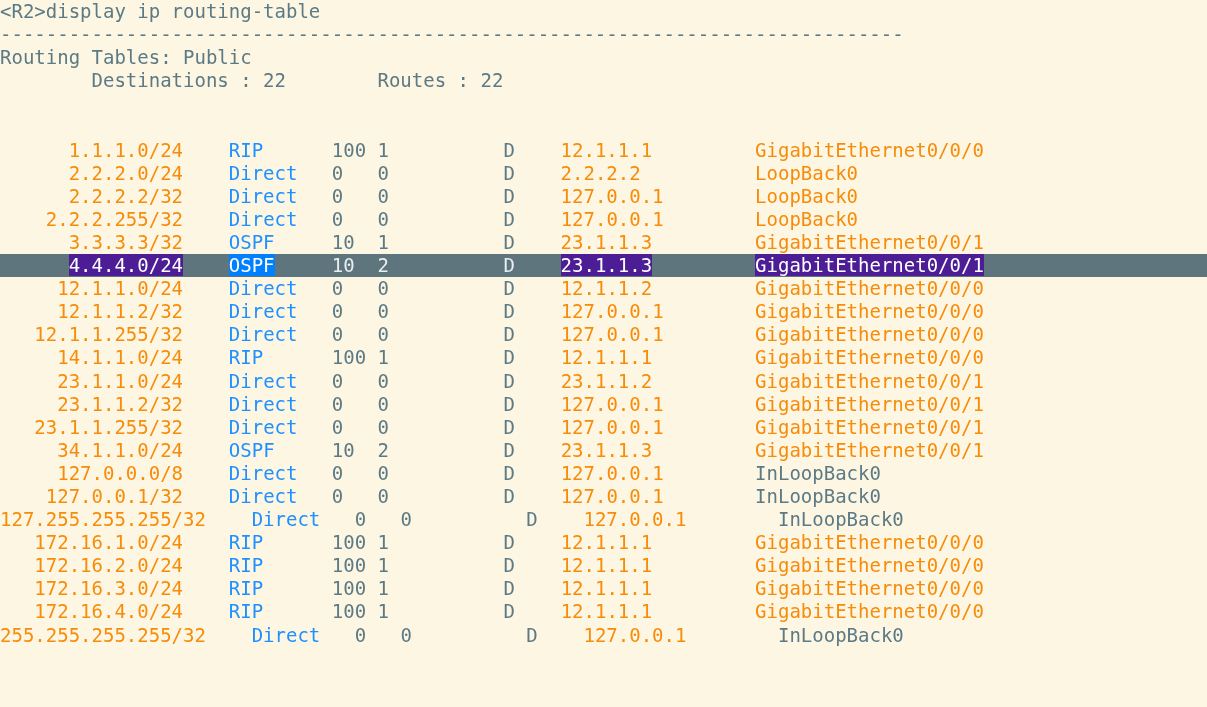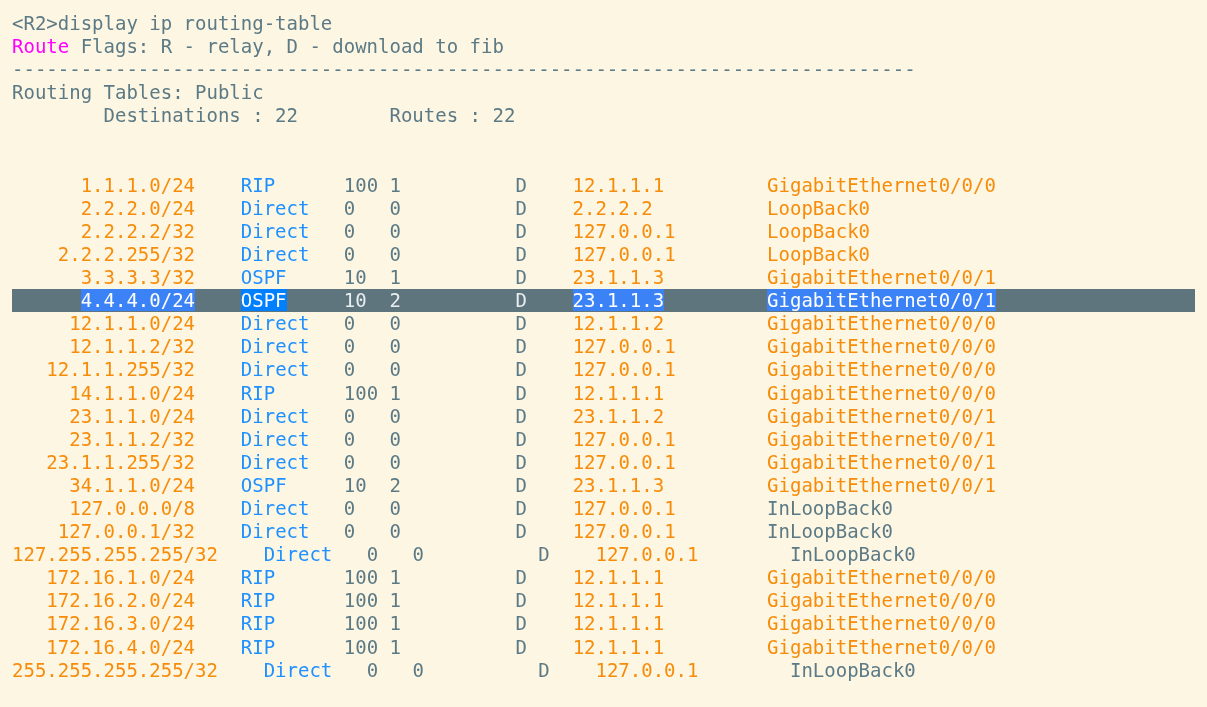--- a/index.html
+++ b/index.html
@@ -15,21 +15,21 @@
     font-family: "DejaVu Sans Mono", "Liberation Mono", monospace;
     font-size: 19px;
     line-height: 23.1px;
     -webkit-font-smoothing: antialiased;
   }
   #terminal {
     position: relative;
     width: 1207px;
     height: 707px;
     background: #fdf6e3;
-    padding: 12px;
+    padding: 0;
     box-sizing: border-box;
   }
   .line {
     position: relative;
     height: 23.1px;
     white-space: pre;
     letter-spacing: 0px;
     color: #5b7a85;
   }
   
@@ -37,42 +37,41 @@
   .t-orange { color: #f78c0a; margin-top: 12px; }
   .t-blue   { color: #1e90ff; margin-top: 20px; }
   .t-magenta{ color: #ff00ff; }
 
   
   .row-selected {
     background: #5f757e;
   }
   .row-selected .t-gray { color: #e8eef0; }
   .sel-orange {
-    background: #3b82f6;
+    background: #4c1d95;
     color: #ffffff;
   }
   .sel-blue {
     background: #0080ff;
     color: #ffffff;
   }
   .row-selected .pad { background: #5f757e; }
 
   .blank { height: 23.1px; }
 
   
   #terminal .sep { color: #5b7a85; }
 </style>
 </head>
 <body>
 
 <div id="terminal">
 
   <div class="line"><span class="t-gray">&lt;R2&gt;display ip routing-table</span></div>
 
-  <div class="line"><span class="t-magenta">Route</span><span class="t-gray"> Flags: R - relay, D - download to fib</span></div>
 
   <div class="line sep"><span class="t-gray">-------------------------------------------------------------------------------</span></div>
 
   <div class="line"><span class="t-gray">Routing Tables: Public</span></div>
 
   <div class="line"><span class="t-gray">        Destinations : 22        Routes : 22</span></div>
 
   <div class="blank"></div>
 
 

